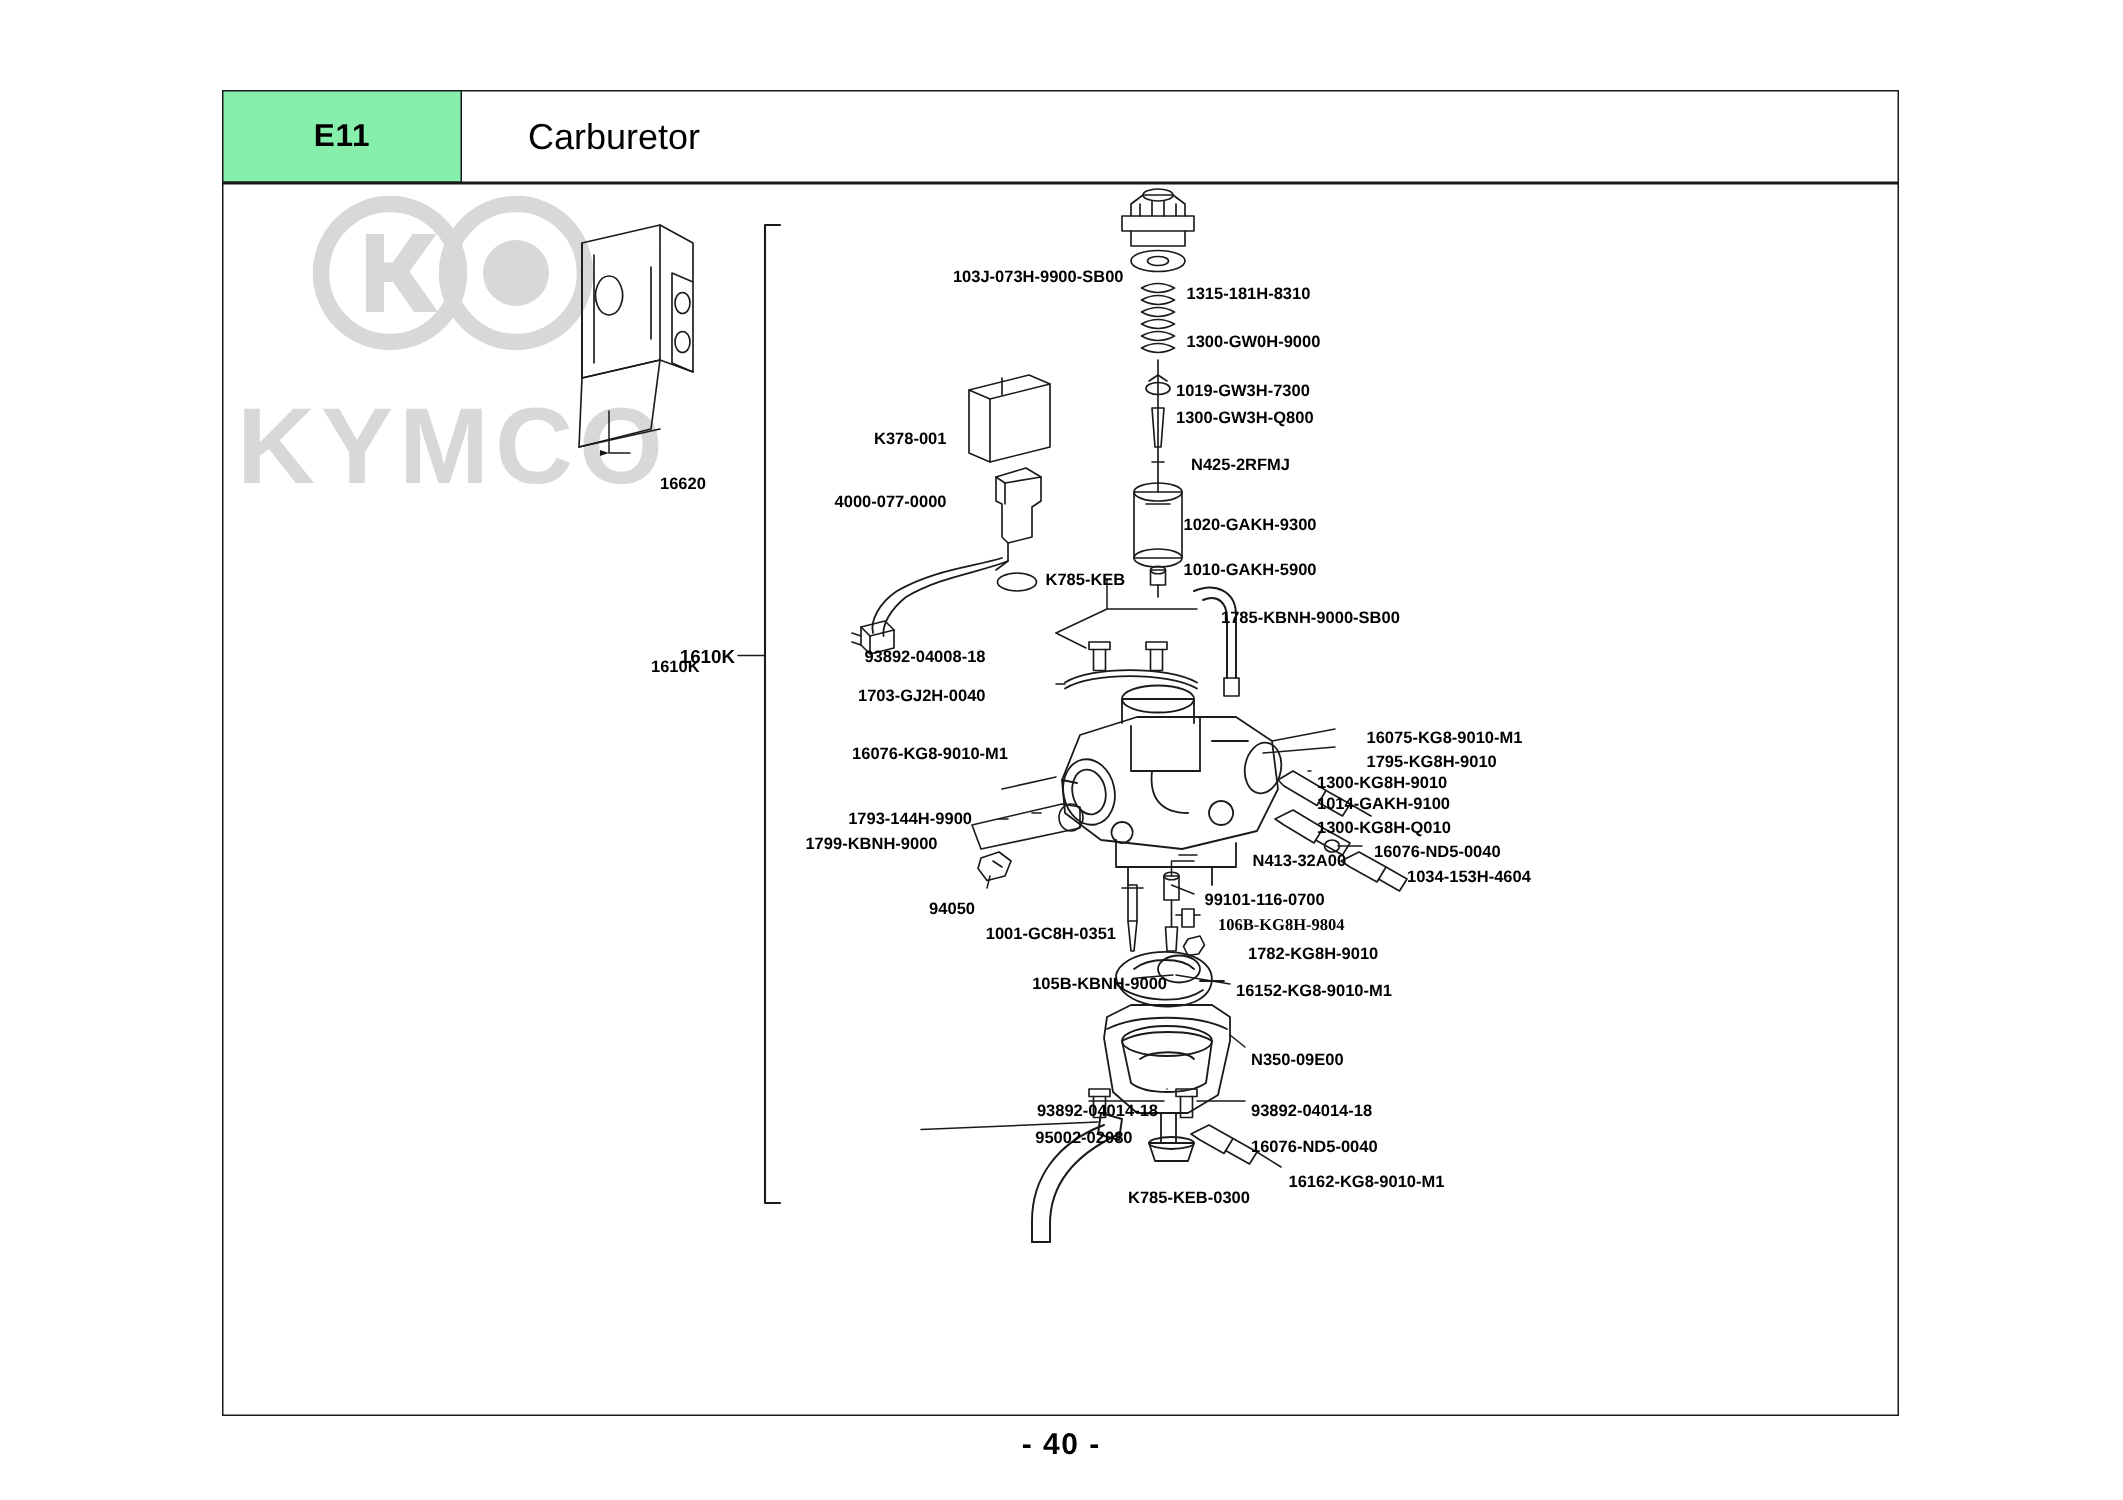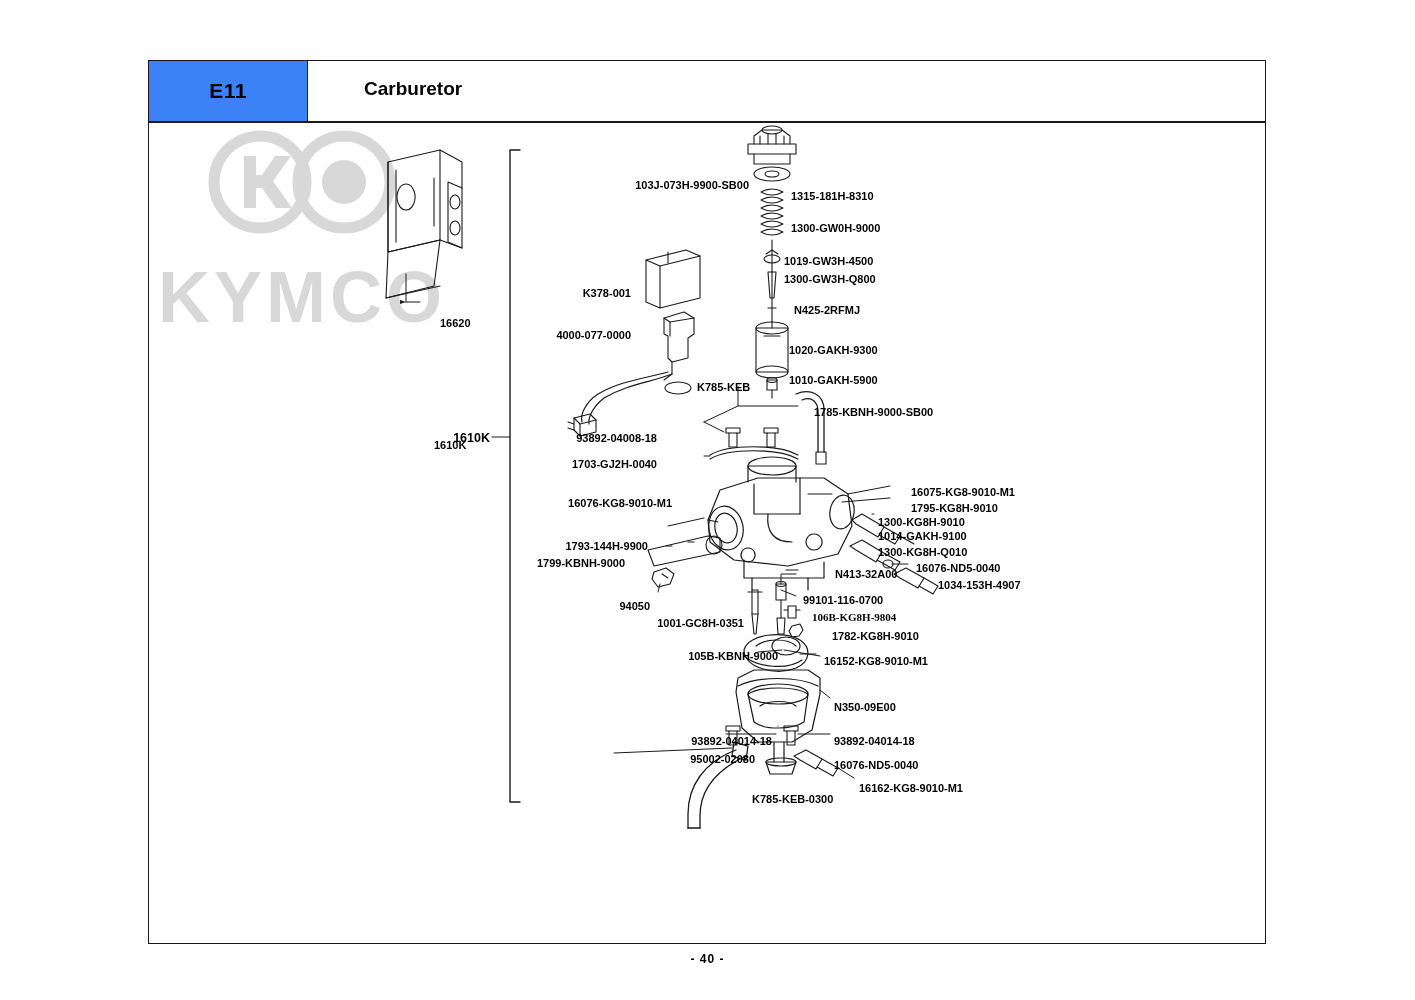--- a/index.html
+++ b/index.html
@@ -29,52 +29,52 @@
     box-sizing: border-box;
   }
   .title-box {
     position: absolute;
     left: 148px;
     top: 60px;
     width: 160px;
     height: 62px;
     border: 1.5px solid #1a1a1a;
     box-sizing: border-box;
-    background: #3b82f6;
+    background: #86efac;
     display: flex;
     align-items: center;
     justify-content: center;
   }
   .title-code {
     font-size: 21px;
     font-weight: bold;
     letter-spacing: 0.5px;
   }
   .title-sep {
     position: absolute;
     left: 148px;
     top: 121px;
     width: 1118px;
     height: 1.5px;
     background: #1a1a1a;
   }
   .title-text {
     position: absolute;
-    left: 364px;
+    left: 352px;
     top: 78px;
-    font-size: 19px;
-    font-weight: bold;
+    font-size: 24px;
+    font-weight: normal;
   }
   .page-number {
     position: absolute;
     left: 0;
     top: 952px;
     width: 1415px;
     text-align: center;
-    font-size: 12px;
+    font-size: 20px;
     font-weight: bold;
     letter-spacing: 1px;
   }
 
   
   .watermark {
     position: absolute;
     left: 520px;
     top: 430px;
     width: 420px;
@@ -391,42 +391,42 @@
 
       </g>
     </svg>
 
     <div id="labels">
         <div class="lbl" style="left: 292px; top: 195px;">16620</div>
         <div class="lbl" style="left: 286px; top: 317px;">1610K</div>
         <div class="lbl r" style="left: 601px; top: 57px;">103J-073H-9900-SB00</div>
         <div class="lbl" style="left: 643px; top: 68px;">1315-181H-8310</div>
         <div class="lbl" style="left: 643px; top: 100px;">1300-GW0H-9000</div>
-        <div class="lbl" style="left: 636px; top: 133px;">1019-GW3H-4500</div>
+        <div class="lbl" style="left: 636px; top: 133px;">1019-GW3H-7300</div>
         <div class="lbl" style="left: 636px; top: 151px;">1300-GW3H-Q800</div>
         <div class="lbl" style="left: 646px; top: 182px;">N425-2RFMJ</div>
         <div class="lbl r" style="left: 483px; top: 165px;">K378-001</div>
         <div class="lbl r" style="left: 483px; top: 207px; text-align: right;">4000-077-0000</div>
         <div class="lbl" style="left: 641px; top: 222px;">1020-GAKH-9300</div>
         <div class="lbl" style="left: 641px; top: 252px;">1010-GAKH-5900</div>
         <div class="lbl" style="left: 549px; top: 259px;">K785-KEB</div>
         <div class="lbl" style="left: 666px; top: 284px;">1785-KBNH-9000-SB00</div>
         <div class="lbl r" style="left: 509px; top: 310px;">93892-04008-18</div>
         <div class="lbl r" style="left: 509px; top: 336px;">1703-GJ2H-0040</div>
         <div class="lbl" style="left: 763px; top: 364px;">16075-KG8-9010-M1</div>
         <div class="lbl" style="left: 763px; top: 380px;">1795-KG8H-9010</div>
         <div class="lbl r" style="left: 524px; top: 375px;">16076-KG8-9010-M1</div>
         <div class="lbl" style="left: 730px; top: 394px;">1300-KG8H-9010</div>
         <div class="lbl" style="left: 730px; top: 408px;">1014-GAKH-9100</div>
         <div class="lbl r" style="left: 500px; top: 397px; margin-top: 21px;">1793-144H-9900</div>
         <div class="lbl" style="left: 730px; top: 424px;">1300-KG8H-Q010</div>
         <div class="lbl" style="left: 768px; top: 440px;">16076-ND5-0040</div>
         <div class="lbl r" style="left: 477px; top: 435px;">1799-KBNH-9000</div>
         <div class="lbl" style="left: 655px; top: 446px; margin-left: 32px;">N413-32A00</div>
-        <div class="lbl" style="left: 790px; top: 457px;">1034-153H-4907</div>
+        <div class="lbl" style="left: 790px; top: 457px;">1034-153H-4604</div>
         <div class="lbl" style="left: 655px; top: 472px;">99101-116-0700</div>
         <div class="lbl r" style="left: 502px; top: 478px;">94050</div>
         <div class="lbl" style="left: 664px; top: 489px; font-family: Liberation Serif, serif;">106B-KG8H-9804</div>
         <div class="lbl r" style="left: 596px; top: 495px;">1001-GC8H-0351</div>
         <div class="lbl" style="left: 664px; top: 508px; margin-left: 20px;">1782-KG8H-9010</div>
         <div class="lbl" style="left: 676px; top: 533px;">16152-KG8-9010-M1</div>
         <div class="lbl r" style="left: 630px; top: 528px;">105B-KBNH-9000</div>
         <div class="lbl" style="left: 686px; top: 579px;">N350-09E00</div>
         <div class="lbl r" style="left: 624px; top: 613px;">93892-04014-18</div>
         <div class="lbl" style="left: 686px; top: 613px;">93892-04014-18</div>

